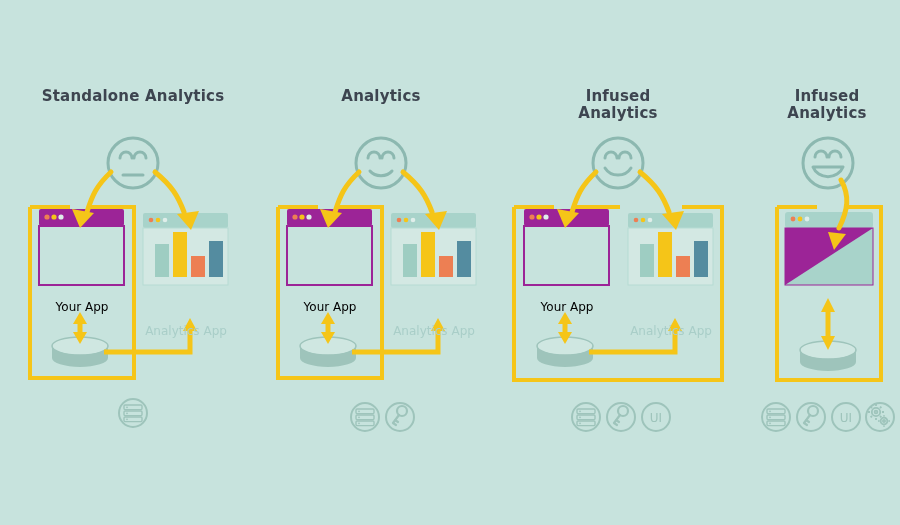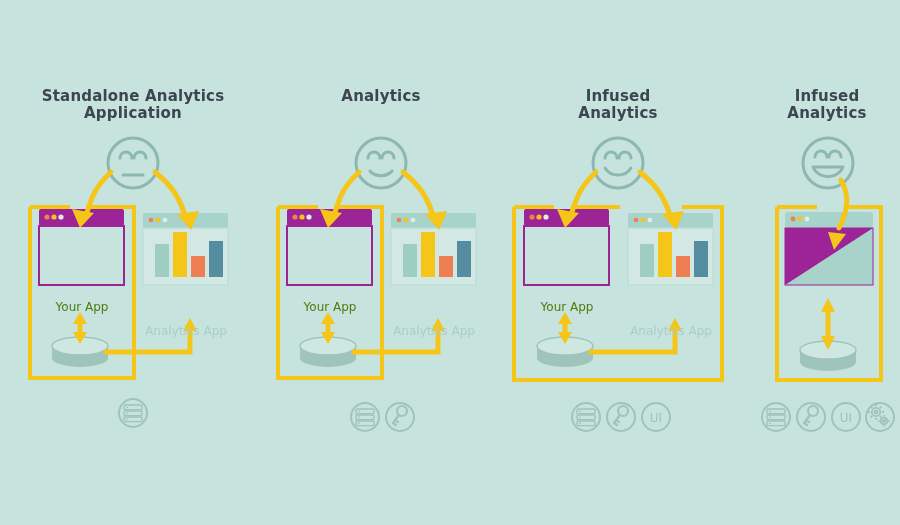--- a/index.html
+++ b/index.html
@@ -20,31 +20,30 @@
     color:#3d4550;
     letter-spacing:.2px;
   }
   .svg-layer{position:absolute;left:0;top:0;width:900px;height:525px;}
   .lbl{
     position:absolute;
     font-size:12px;
     text-align:center;
     white-space:nowrap;
   }
-  .lbl-your{color:#4d7c0f;}
+  .lbl-your{color:#000000;}
   .lbl-an{color:#a9cec8;margin-top:22px;}
 </style>
 </head>
 <body>
 
 <div id="stage">
 
   <div class="col-title" style="left:20px;top:88px;width:202px;">
     <div>Standalone Analytics</div>
-    <div>Application</div>
   </div>
   <div class="col-title" style="left:268px;top:88px;width:202px;">
     <div>Analytics</div>
   </div>
   <div class="col-title" style="left:505px;top:88px;width:202px;">
     <div>Infused</div>
     <div>Analytics</div>
   </div>
   <div class="col-title" style="left:714px;top:88px;width:202px;">
     <div>Infused</div>

